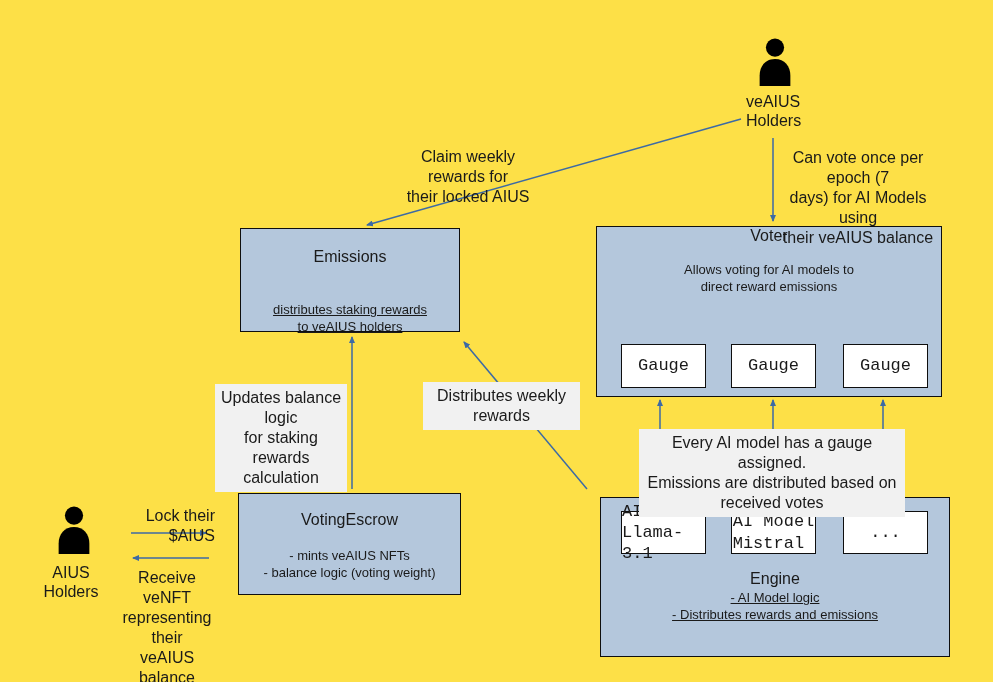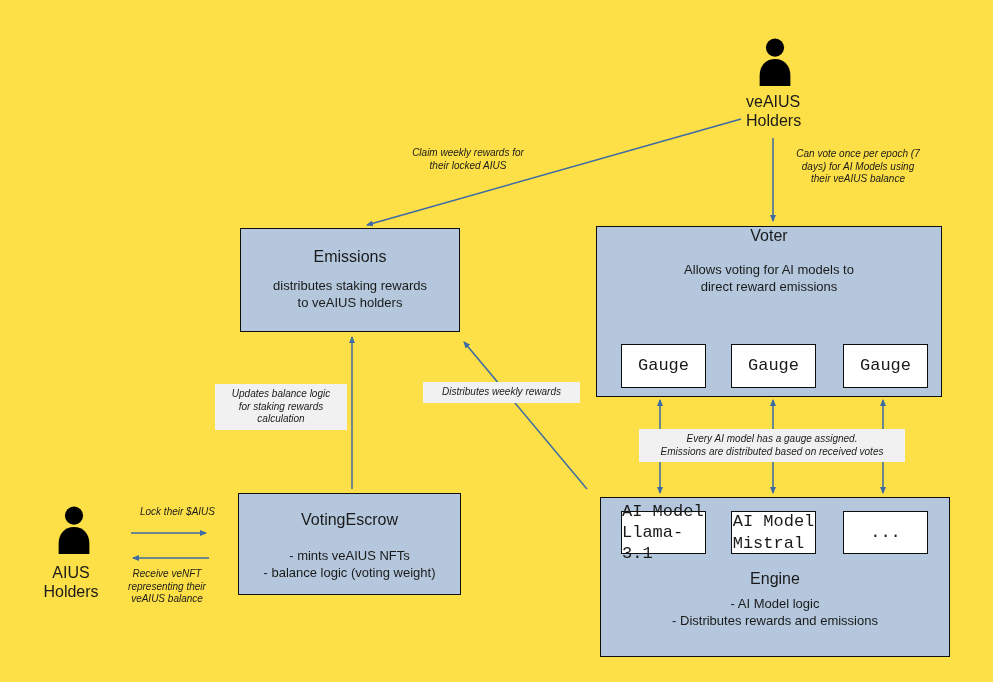--- a/index.html
+++ b/index.html
@@ -21,50 +21,50 @@
 
   .inner {
     position:absolute; box-sizing:border-box;
     background:var(--inner-fill,#ffffff); border:1.5px solid var(--box-border,#0e0e0e);
     display:flex; align-items:center; justify-content:center;
     font-size:17px; line-height:1.25; text-align:left; white-space:pre-line;font-family:Liberation Mono, monospace;
   }
 
   .note {
     position:absolute; box-sizing:border-box;
-    font-size:10px; line-height:1.25; text-align:center; white-space:pre-line;font-style:italic;
+    font-size:16px; line-height:1.25; text-align:center; white-space:pre-line;
   }
   .note.gray { background:var(--note-bg,#f1f1f1); padding:4px 4px; }
 
   .person { position:absolute; }
   .person path, .person circle { fill:#000; }
   .actor-label { position:absolute; font-size:16px; line-height:1.2; white-space:pre-line; }
 
   
   #vestaking { left:240px; top:228px; width:220px; height:104px; }
   #vestaking .box-title { margin-top:19px; }
-  #vestaking .box-body  { margin-top:12px; }
+  #vestaking .box-body  { margin-top:36px;text-decoration:underline; }
 
   #voter { left:596px; top:226px; width:346px; height:171px; }
   #voter .box-title { }
   #voter .box-body  { margin-top:17px; }
   #gauge-1 { left:24px;  top:117px; width:85px; height:44px; }
   #gauge-2 { left:134px; top:117px; width:85px; height:44px; }
   #gauge-3 { left:246px; top:117px; width:85px; height:44px; }
 
   #votingescrow { left:238px; top:493px; width:223px; height:102px; }
   #votingescrow .box-title { margin-top:17px; }
   #votingescrow .box-body  { margin-top:19px; }
 
   #engine { left:600px; top:497px; width:350px; height:160px; }
   #model-1 { left:20px;  top:13px; width:85px; height:43px; }
   #model-2 { left:130px; top:13px; width:85px; height:43px; }
   #model-3 { left:242px; top:13px; width:85px; height:43px; }
   #engine .box-title { margin-top:72px; }
-  #engine .box-body  { margin-top:8px; }
+  #engine .box-body  { margin-top:2px;text-decoration:underline; }
 
   #note-claim       { left:398px; top:147px; width:140px; }
   #note-vote        { left:779px; top:148px; width:158px; }
   #note-updates     { left:215px; top:384px; width:132px; }
   #note-distributes { left:423px; top:382px; width:157px; }
   #note-gauge       { left:639px; top:429px; width:266px; }
   #note-lock        { left:120px; top:506px; width:95px;text-align:right;  }
   #note-receive     { left:112px; top:568px; width:110px; }
 
   #veaius-icon  { left:754px; top:38px;  width:42px; height:48px; }

